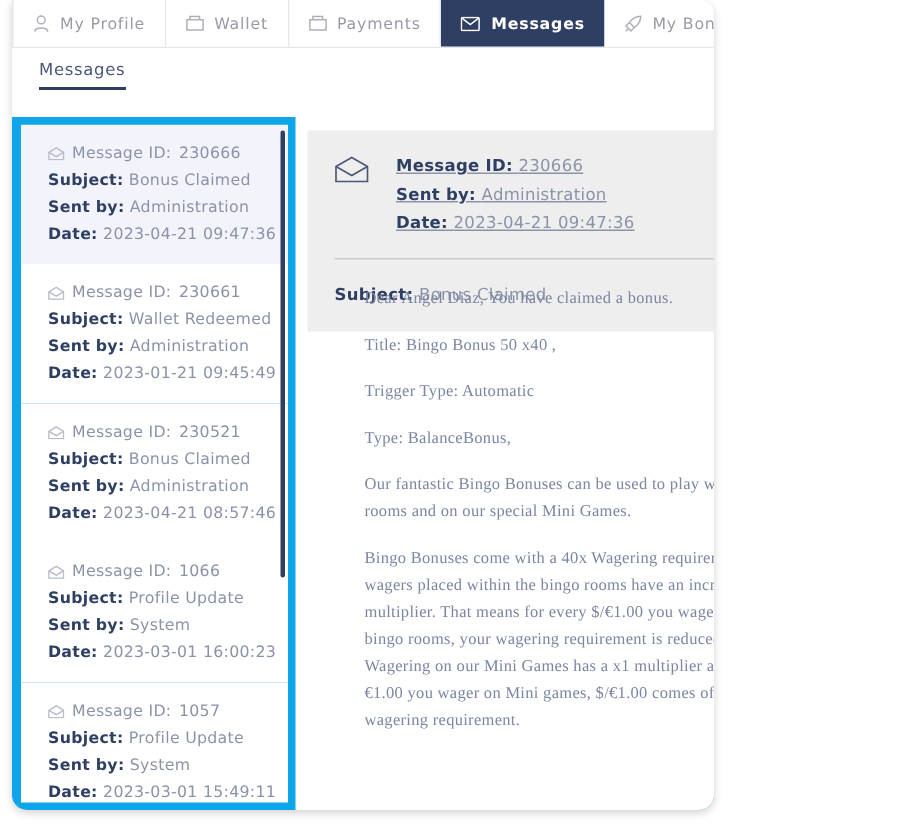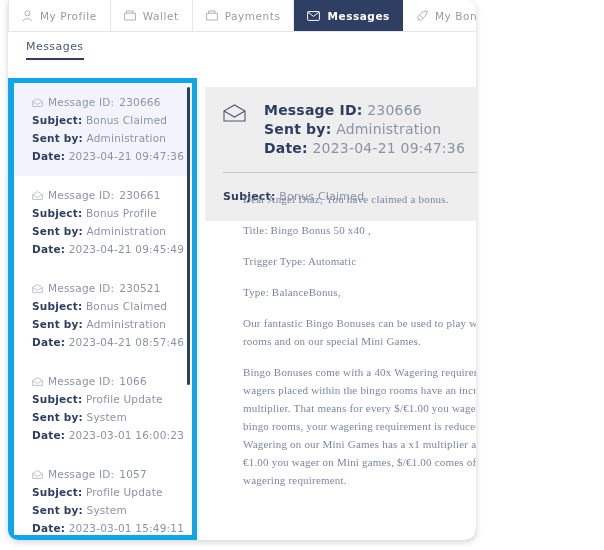--- a/index.html
+++ b/index.html
@@ -149,24 +149,25 @@
     padding: 14px 0 0 0;
   }
   .dh-top {
     display: flex;
     gap: 18px;
     padding: 0 18px 14px 18px;
   }
   .dh-icon { flex: 0 0 auto; padding-top: 3px; }
   .dh-lines { flex: 1 1 auto; }
   .dh-line {
-    font-size: 14px;
+    font-size: 11px;
     line-height: 19px;
     color: #8b93a8;
     letter-spacing: 0.2px;
+    text-decoration: underline;
   }
   .dh-line .lbl { color: #2e3f63; font-weight: bold; }
   .dh-divider {
     height: 1px;
     background: #c9c9c9;
     margin: 0 0 0 18px;
   }
   .dh-subject {
     font-size: 11px;
     line-height: 19px;
@@ -302,29 +303,29 @@
             <svg width="11" height="9" viewBox="0 0 11 9" fill="none" stroke="#b6bcca" stroke-width="0.9">
               <path d="M0.6 3.6 L0.6 8.4 L10.4 8.4 L10.4 3.6 L5.5 0.6 Z"></path>
               <path d="M0.6 3.6 L5.5 6.4 L10.4 3.6"></path>
             </svg>
           </span>
           <span>Message ID:</span>
           <span>230661</span>
         </div>
         <div class="msgline">
           <span class="lbl">Subject:</span>
-          <span>Bonus Profile</span>
+          <span>Wallet Redeemed</span>
         </div>
         <div class="msgline">
           <span class="lbl">Sent by:</span>
           <span>Administration</span>
         </div>
         <div class="msgline">
           <span class="lbl">Date:</span>
-          <span>2023-04-21 09:45:49</span>
+          <span>2023-01-21 09:45:49</span>
         </div>
       </div>
 
       <div class="msgitem">
         <div class="msgline idline">
           <span class="env-sm">
             <svg width="11" height="9" viewBox="0 0 11 9" fill="none" stroke="#b6bcca" stroke-width="0.9">
               <path d="M0.6 3.6 L0.6 8.4 L10.4 8.4 L10.4 3.6 L5.5 0.6 Z"></path>
               <path d="M0.6 3.6 L5.5 6.4 L10.4 3.6"></path>
             </svg>

